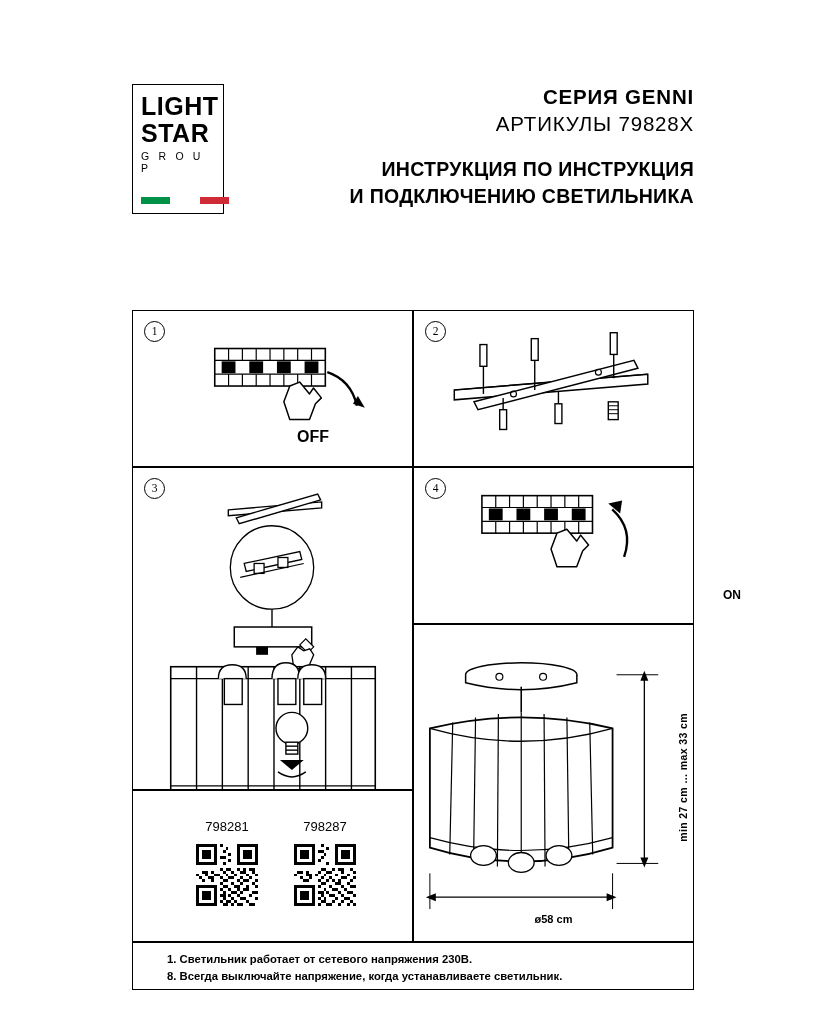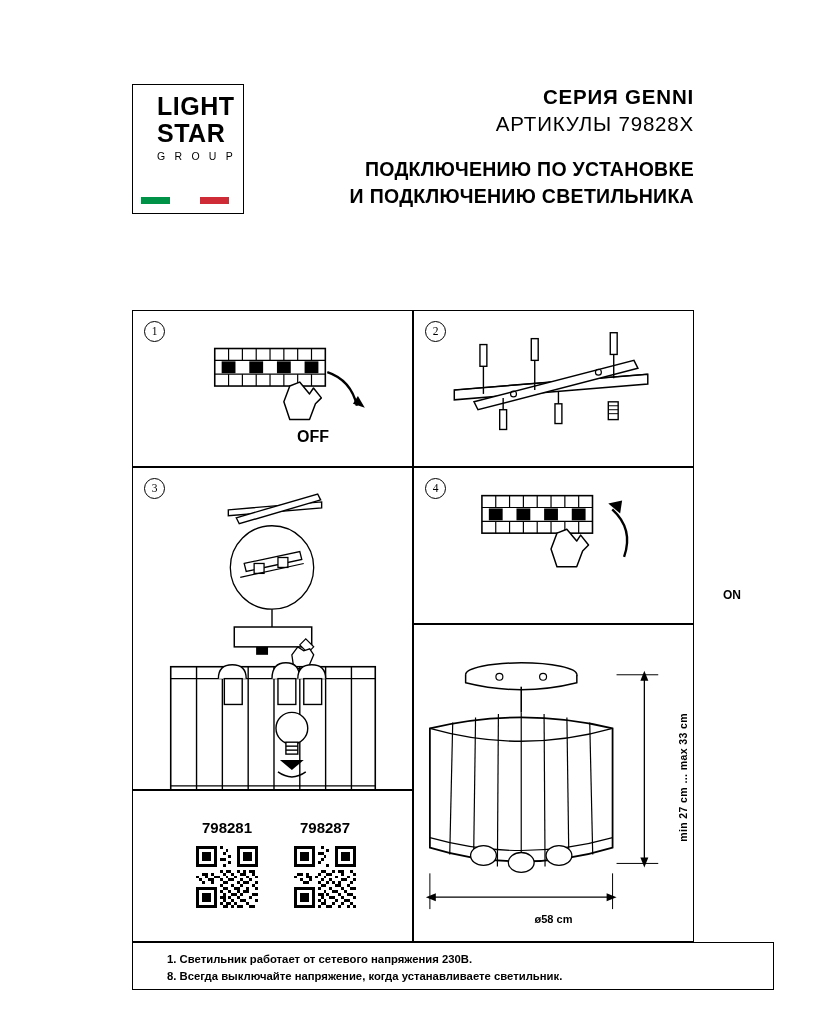--- a/index.html
+++ b/index.html
@@ -21,25 +21,25 @@
     position: absolute;
     left: 132px;
     top: 84px;
     width: 562px;
     height: 130px;
   }
   .logo-box {
     position: absolute;
     left: 0;
     top: 0;
-    width: 112px;
+    width: 92px;
     height: 130px;
     border: 1.5px solid #000;
     box-sizing: border-box;
-    padding: 8px 6px 0 24px;
+    padding: 8px 6px 0 8px;
   }
   .logo-word {
     font-weight: bold;
     font-size: 25px;
     line-height: 27px;
     letter-spacing: 0.5px;
     color: #000;
   }
   .logo-group {
     font-size: 10.5px;
@@ -97,21 +97,21 @@
     border: 1.5px solid #000;
     box-sizing: border-box;
     background: #fff;
   }
   .p1 { left: 0;     top: 0;   width: 281px; height: 157px; }
   .p2 { left: 281px; top: 0;   width: 281px; height: 157px; }
   .p3 { left: 0;     top: 157px; width: 281px; height: 323px; }
   .p4 { left: 281px; top: 157px; width: 281px; height: 157px; }
   .p5 { left: 281px; top: 314px; width: 281px; height: 318px; }
   .p6 { left: 0;     top: 480px; width: 281px; height: 152px; }
-  .p7 { left: 0;     top: 632px; width: 642px; height: 48px; border-top: 1.5px solid #000; }
+  .p7 { left: 0;     top: 632px; width: 562px; height: 48px; border-top: 1.5px solid #000; }
 
   .step-num {
     position: absolute;
     left: 11px;
     top: 10px;
     width: 19px;
     height: 19px;
     border: 1.3px solid #000;
     border-radius: 50%;
     font-size: 11.5px;
@@ -144,22 +144,22 @@
   }
   .qr-codes {
     position: absolute;
     left: 63px; top: 28px;
     width: 160px;
     display: flex;
     justify-content: space-between;
   }
   .qr-item { width: 62px; text-align: center; }
   .qr-code-label {
-    font-size: 15px;
-    font-weight: bold;
+    font-size: 13px;
+    font-weight: normal;
     margin-bottom: 10px;
     white-space: nowrap;
   }
   .qr-img { width: 62px; height: 62px; display: block; }
 
   
   .dim-v {
     position: absolute;
     right: 4px;
     top: 88px;
@@ -192,21 +192,21 @@
       <i style="background:#009246"></i>
         <i style="background:#ffffff"></i>
         <i style="background:#ce2b37"></i>
     </div>
   </div>
 
   <div class="head-text">
     <div class="head-line1">СЕРИЯ GENNI</div>
     <div class="head-line2">АРТИКУЛЫ 79828X</div>
     <div class="head-title">
-      <div>ПОДКЛЮЧЕНИЮ ПО УСТАНОВКЕ</div>
+      <div>ИНСТРУКЦИЯ ПО ИНСТРУКЦИЯ</div>
       <div>И ПОДКЛЮЧЕНИЮ СВЕТИЛЬНИКА</div>
     </div>
   </div>
 
 </div>
 
 <div class="sheet">
 
   <div class="panel p1">
     <div class="step-num">1</div>

